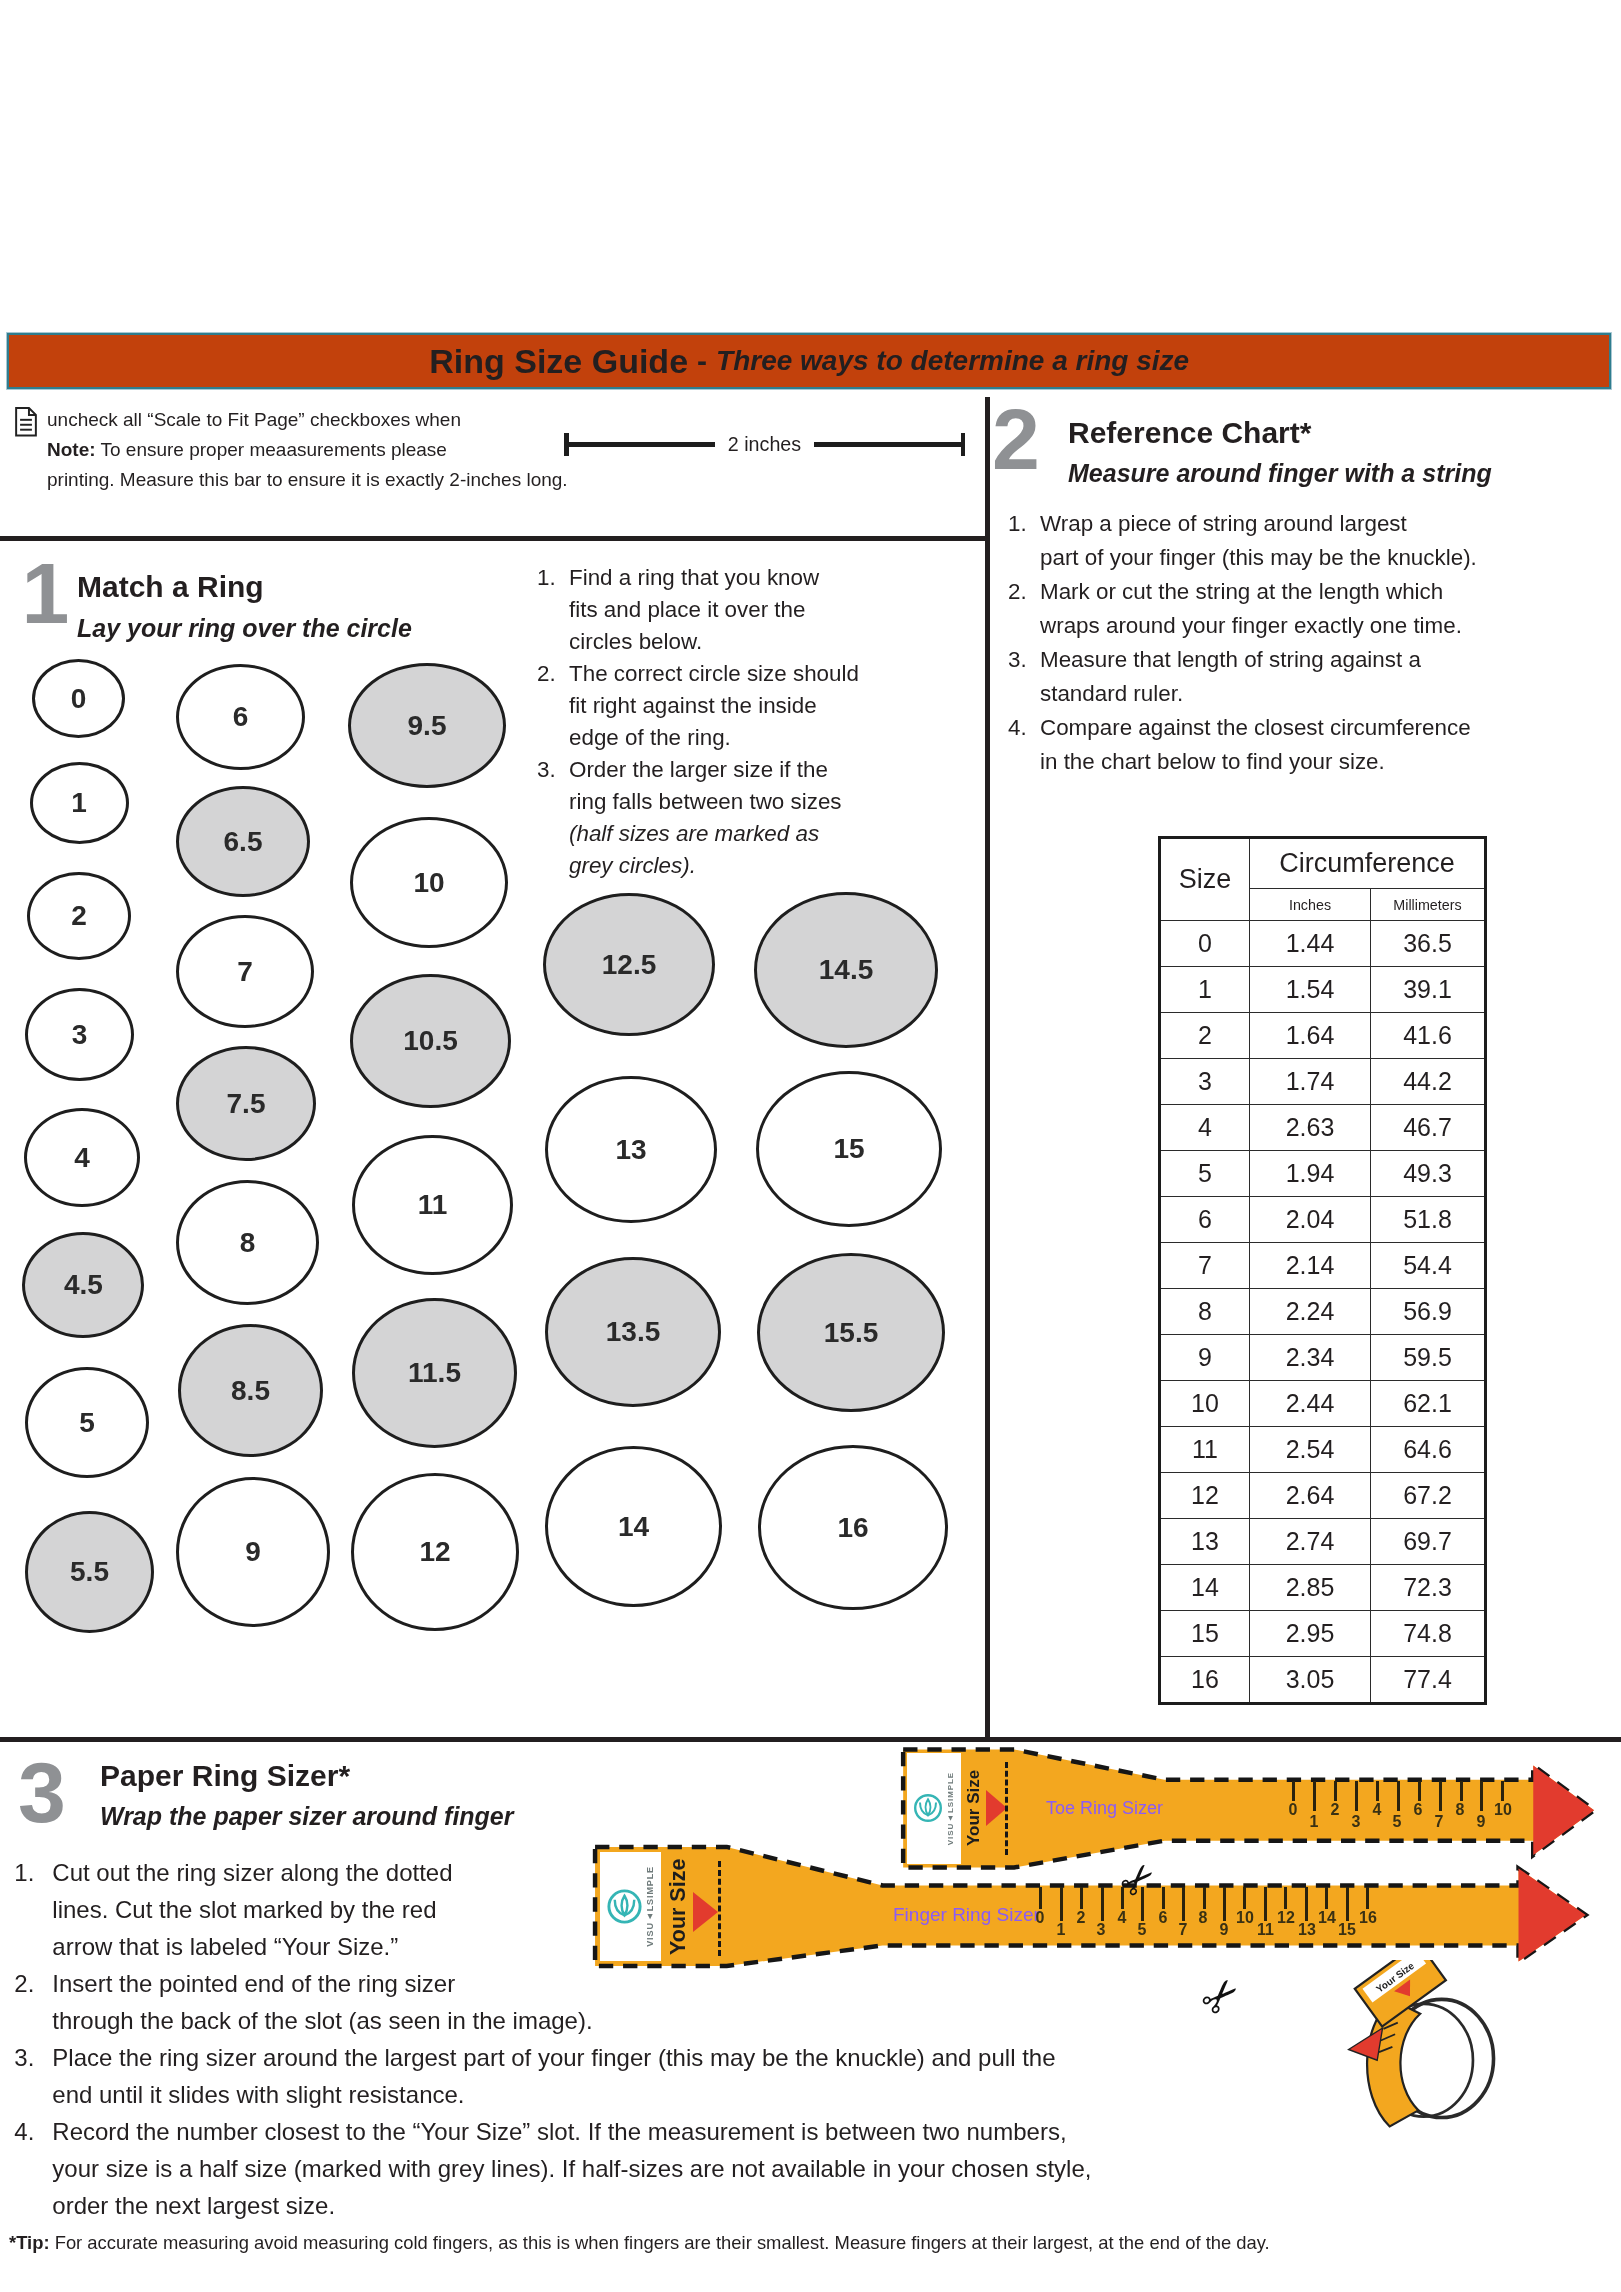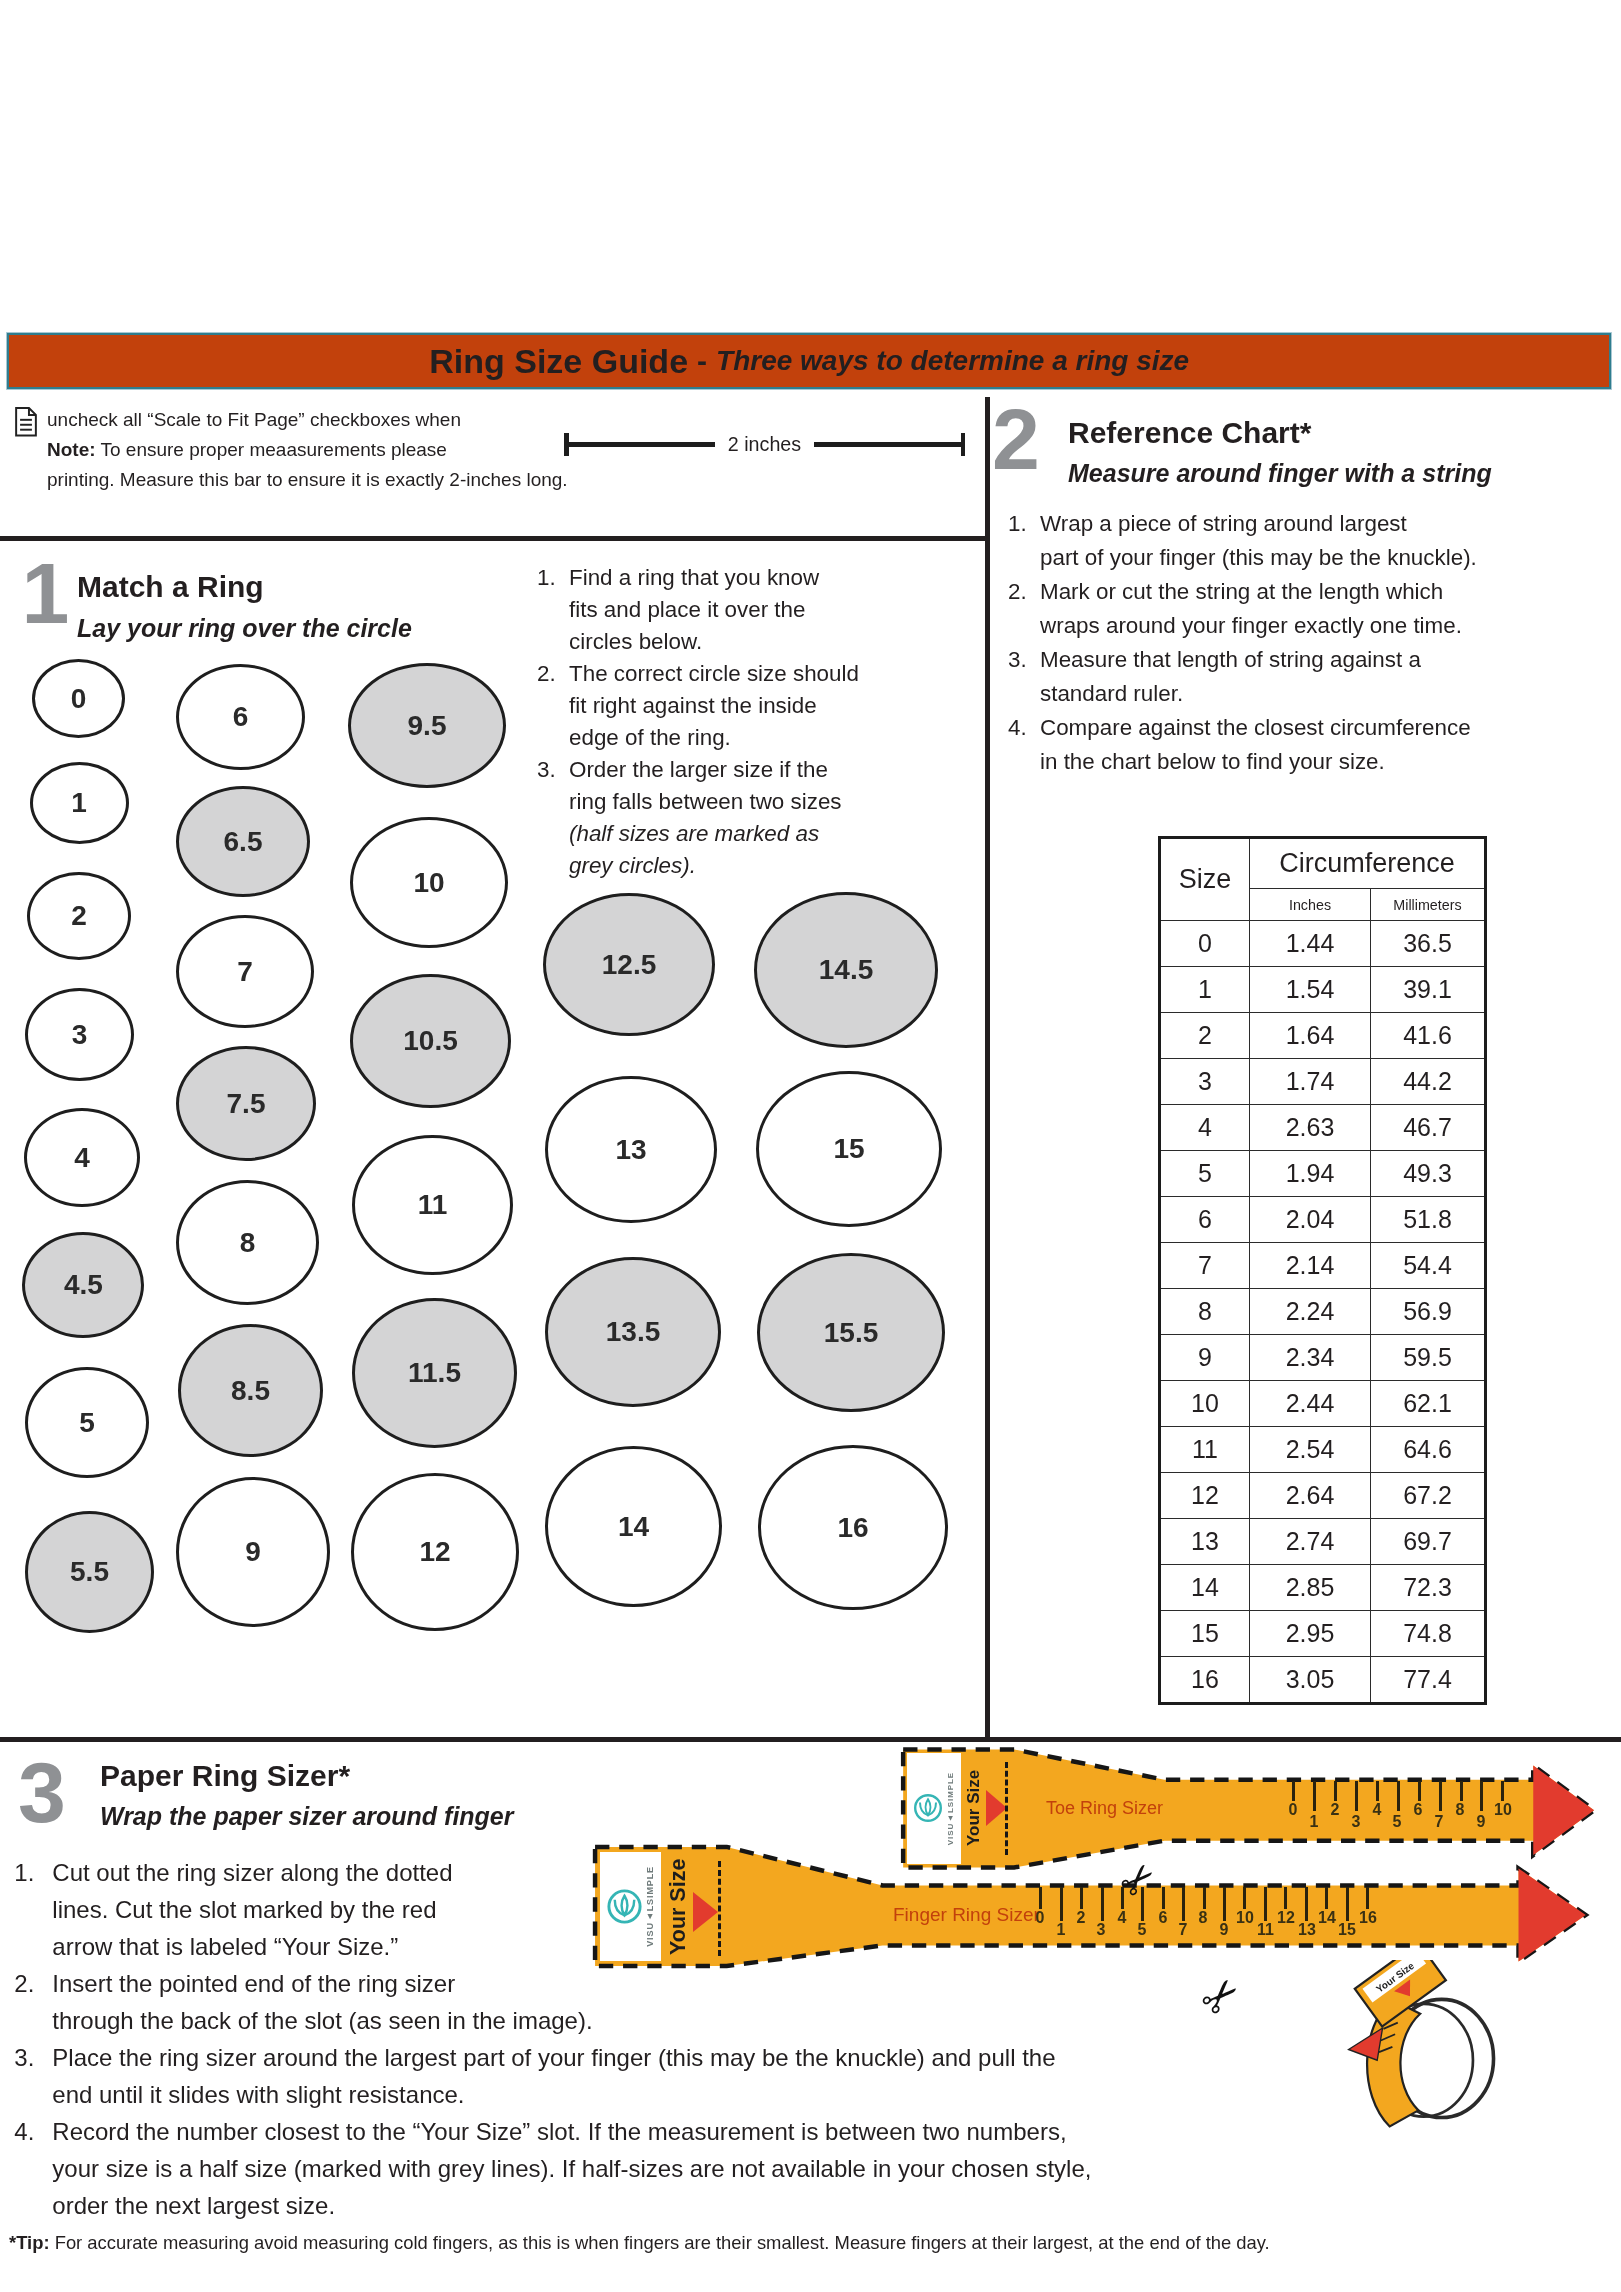--- a/index.html
+++ b/index.html
@@ -70,21 +70,21 @@
 
   
   .sizer{position:absolute;}
   .sizer svg.strip{position:absolute;left:0;top:0;}
   .panel{position:absolute;background:#ffffff;display:flex;align-items:center;justify-content:center;gap:1.8px;}
   .vtext{writing-mode:vertical-rl;transform:rotate(180deg);}
   .brand{font-size:8px;font-weight:bold;letter-spacing:0.9px;color:#6f7b7b;}
   .yoursize{position:absolute;font-weight:bold;color:#1d1d1d;text-align:center;}
   .red-arrow{position:absolute;width:0;height:0;border-style:solid;border-color:transparent;}
   .slot{position:absolute;border-left:3.6px dashed #161616;}
-  .strip-label{position:absolute;font-size:18px;color:#c2410c;}
+  .strip-label{position:absolute;font-size:18px;color:#8b5cf6;}
   .rtick{position:absolute;width:2.7px;background:#2a230e;}
   .rnum{position:absolute;width:16px;text-align:center;font-size:16px;font-weight:600;color:#3a3113;}
   .scissors{position:absolute;font-size:43px;color:#111;transform:rotate(-45deg);}
 </style>
 </head>
 <body>
 
 <div class="page">
 
   <div class="titlebar">

